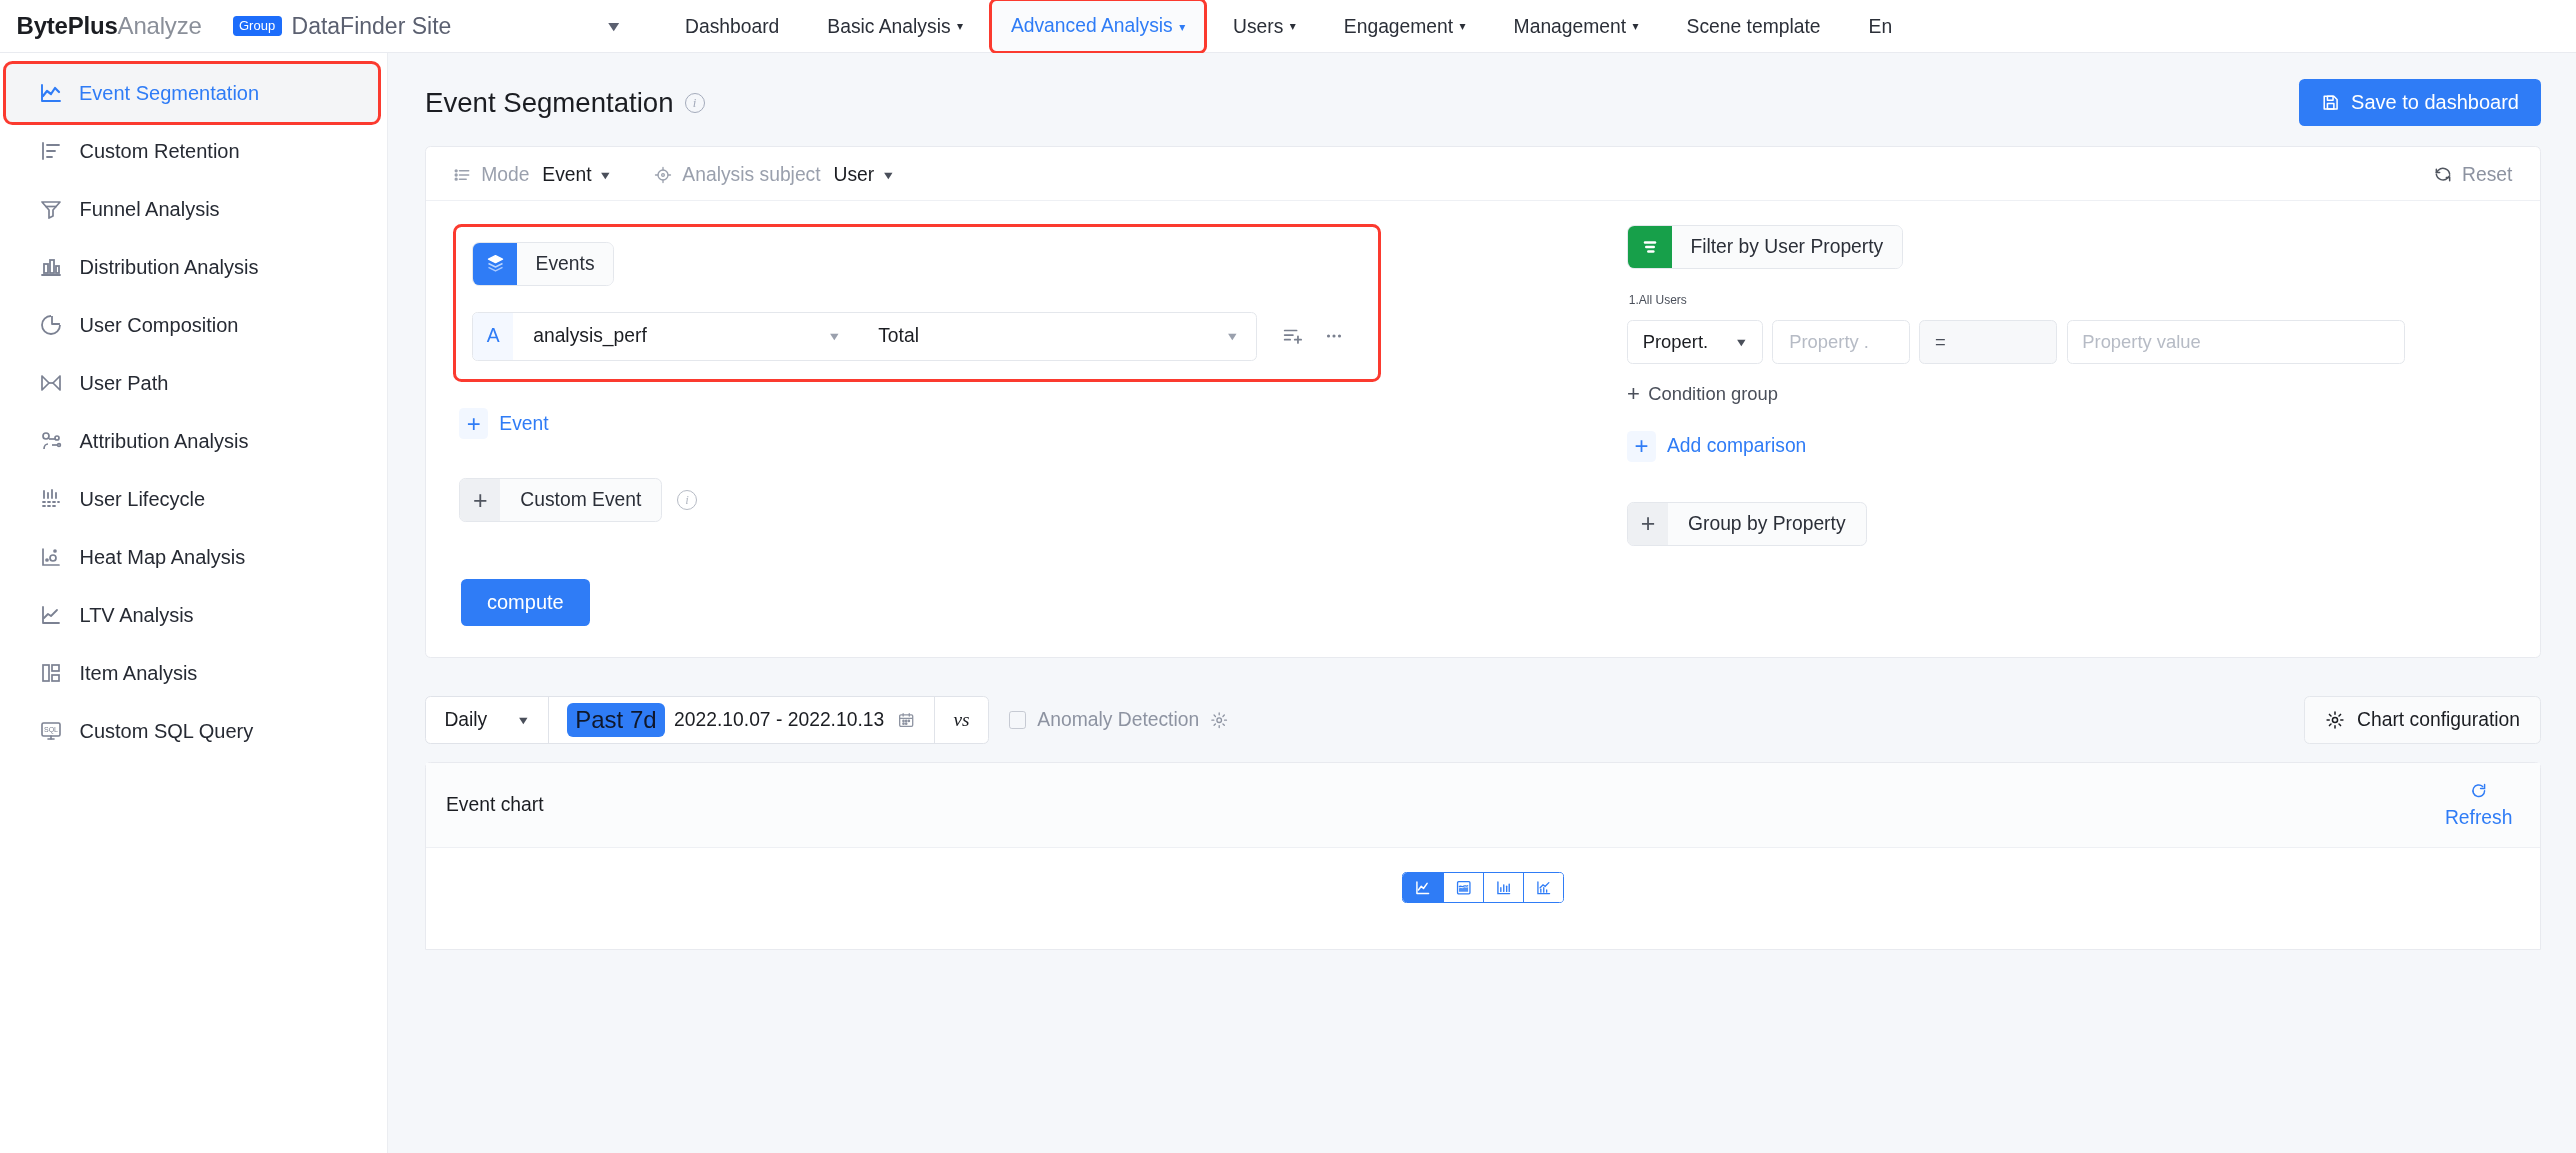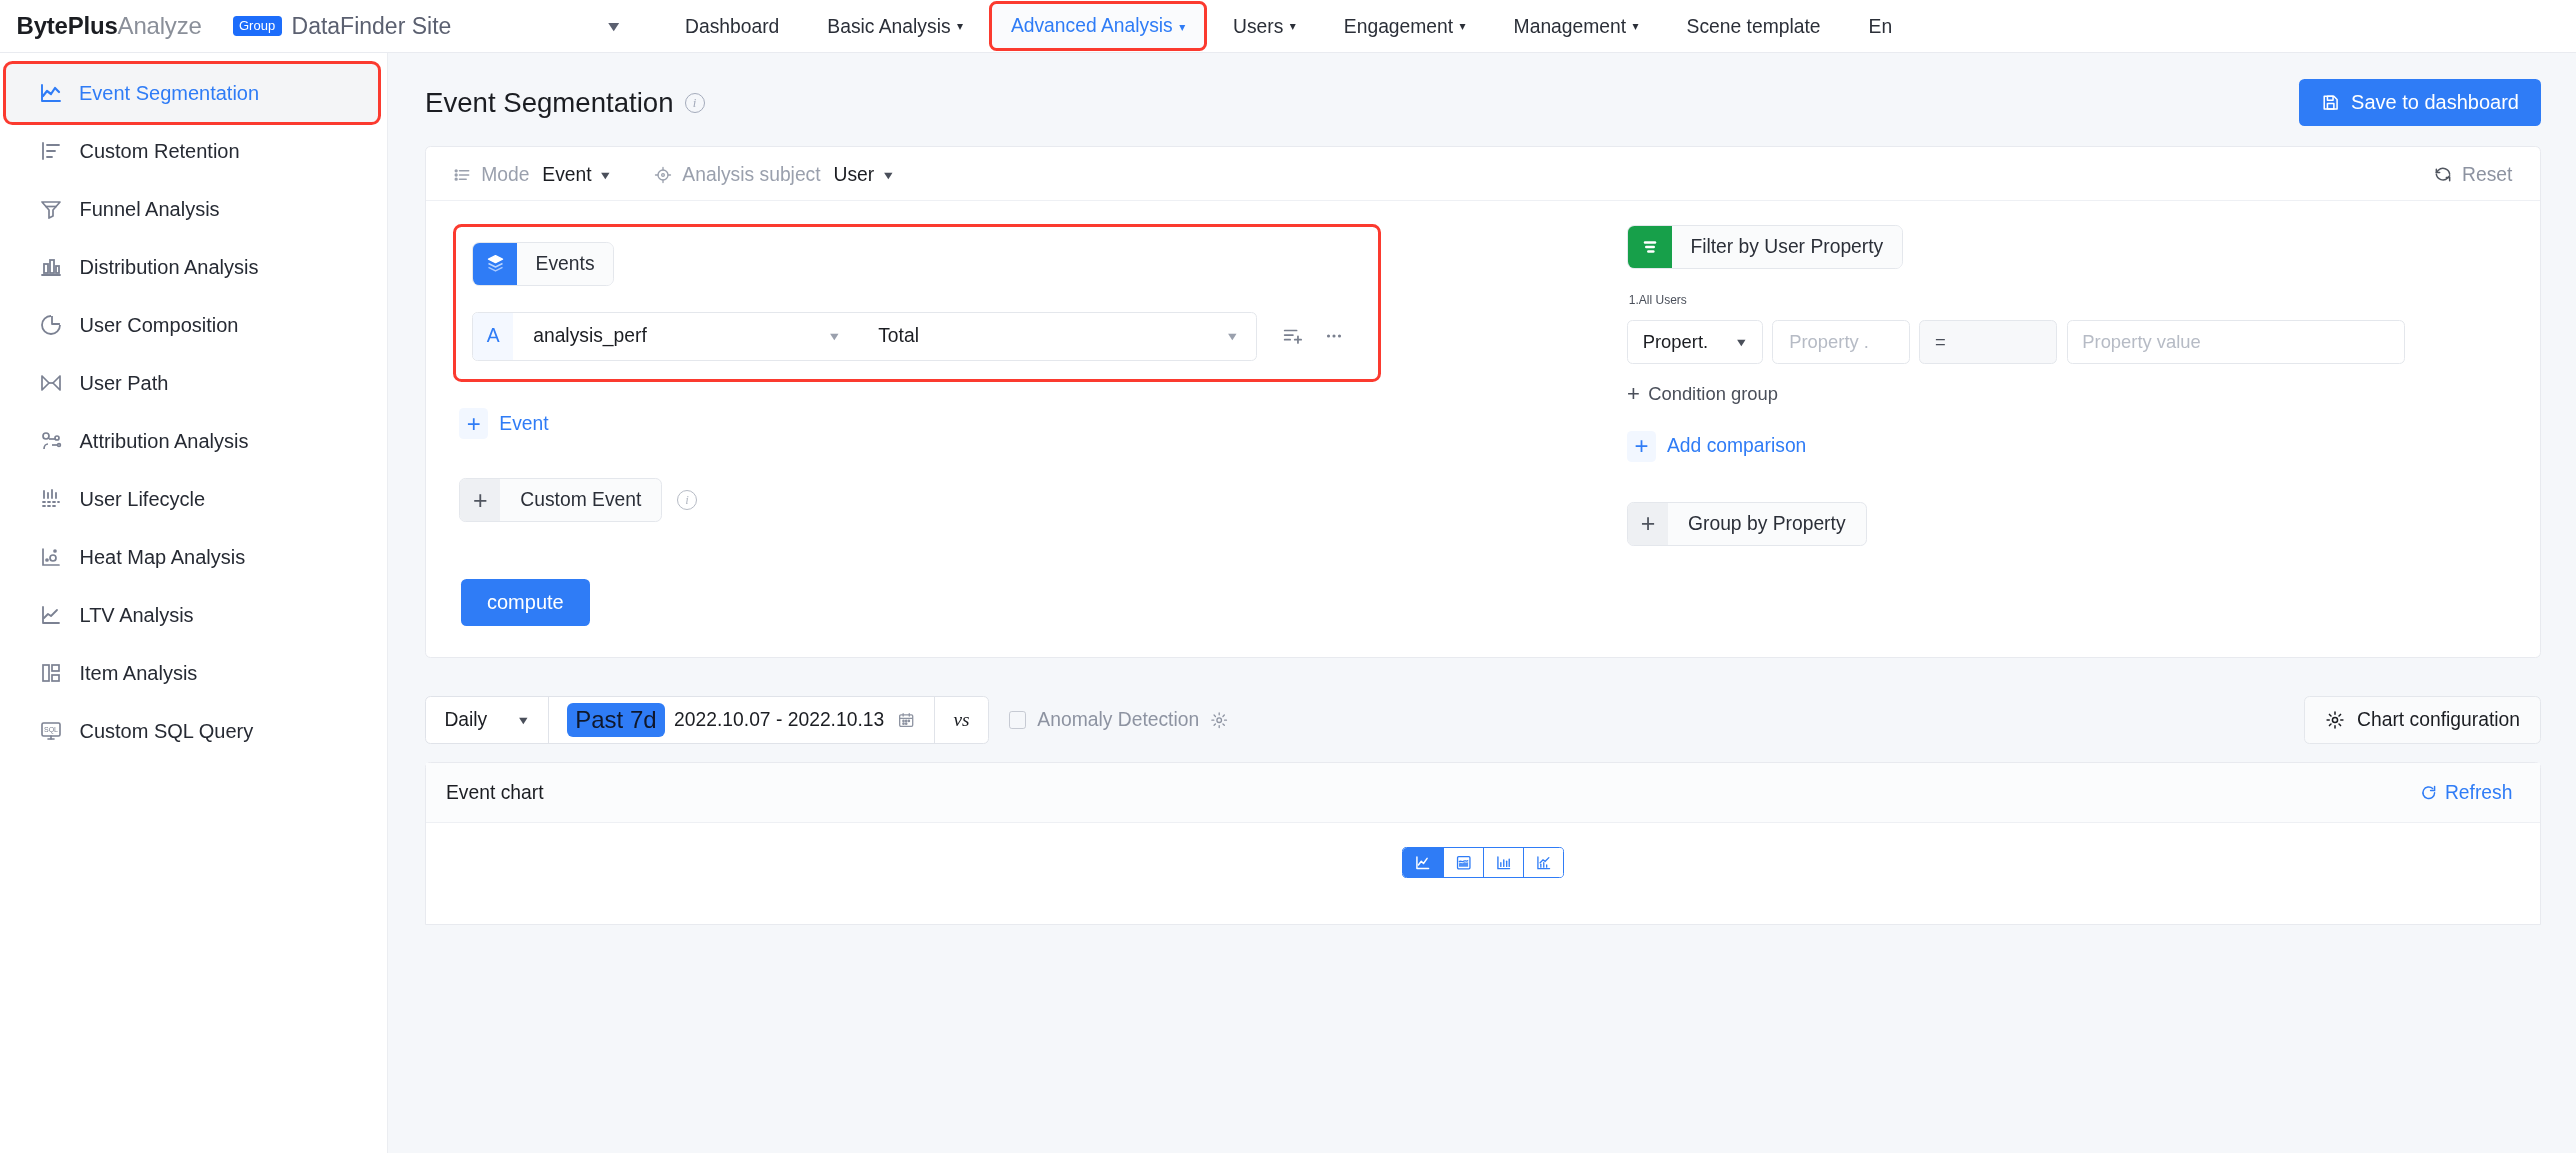--- a/index.html
+++ b/index.html
@@ -58,21 +58,21 @@
     height: 53px;
     line-height: 53px;
     cursor: pointer;
   }
   .navitem .vcaret { font-size: 12px; color: #2b2f38; position: relative; top: 0.9px; }
   .navitem.active { color: #2f7cf6; }
   .navitem.highlighted {
     outline: 3.7px solid #fb3a2f;
     border-radius: 4.6px;
     background: #fafbfd;
-    height: 44px;
+    height: 50px;
     line-height: 44px;
     padding: 0 18.4px;
     margin: 0 5.5px;
   }
   .navitem.cut { padding-right: 0; overflow: hidden; }
 
   
   .shell { display: flex; height: 1101px; }
 
   
@@ -341,21 +341,21 @@
     border-top-left-radius: 5.5px; border-top-right-radius: 5.5px;
     margin: 0 35px 0 37px;
   }
   .chart-head {
     display: flex; align-items: center; justify-content: space-between;
     padding: 18.4px 27.6px 18.4px 20px;
     border-bottom: 0.9px solid #eef0f4;
     background: #fbfcfd;
   }
   .chart-title { font-size: 19.3px; color: #1b1d22; }
-  .refresh { display: flex; align-items: center; gap: 7.3px; font-size: 19.3px; color: #2f7cf6; cursor: pointer; }
+  .refresh { display: flex; align-items: center; gap: 7.3px; font-size: 19.3px; color: #2f7cf6; cursor: pointer; flex-direction: column; }
   .chart-body { height: 101px; display: flex; justify-content: center; padding-top: 24px; }
   .chart-toggle { display: inline-flex; border-radius: 4.6px; overflow: hidden; border: 0.9px solid #2f7cf6; height: 31px; }
   .ct-btn {
     width: 40px; display: flex; align-items: center; justify-content: center;
     background: #fff; color: #2f7cf6; cursor: pointer;
     border-left: 0.9px solid #2f7cf6;
   }
   .ct-btn:first-child { border-left: none; }
   .ct-btn.on { background: #2f7cf6; color: #fff; }
 

